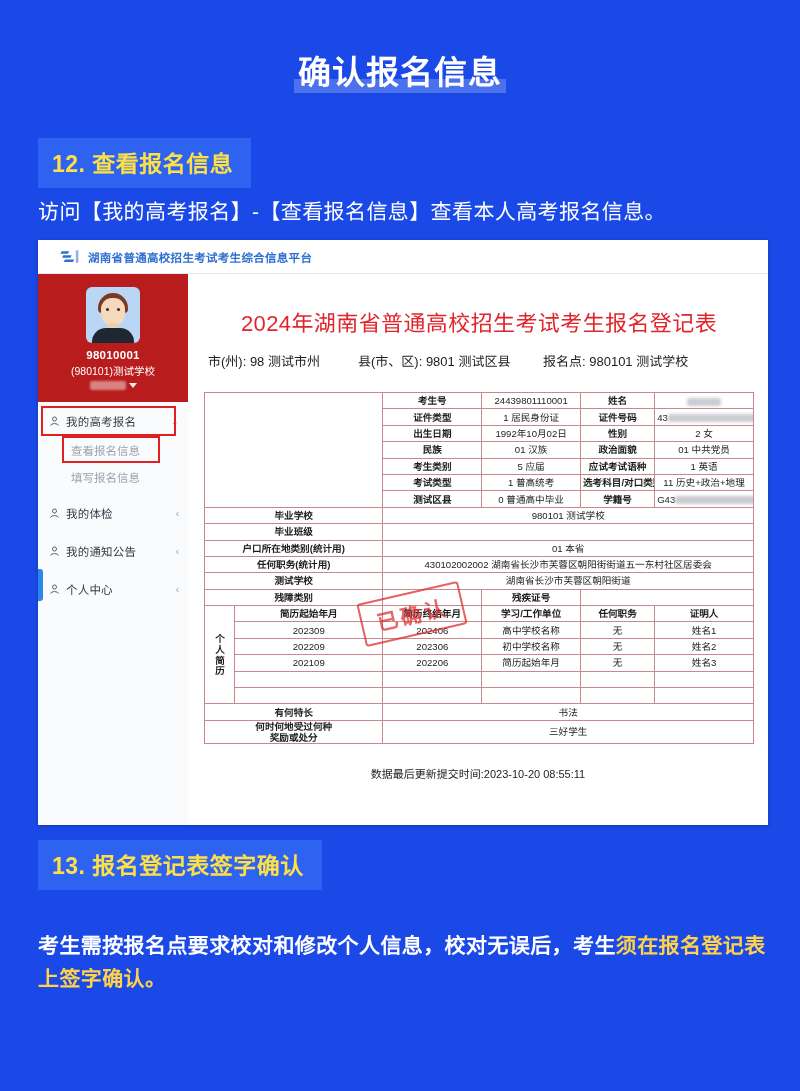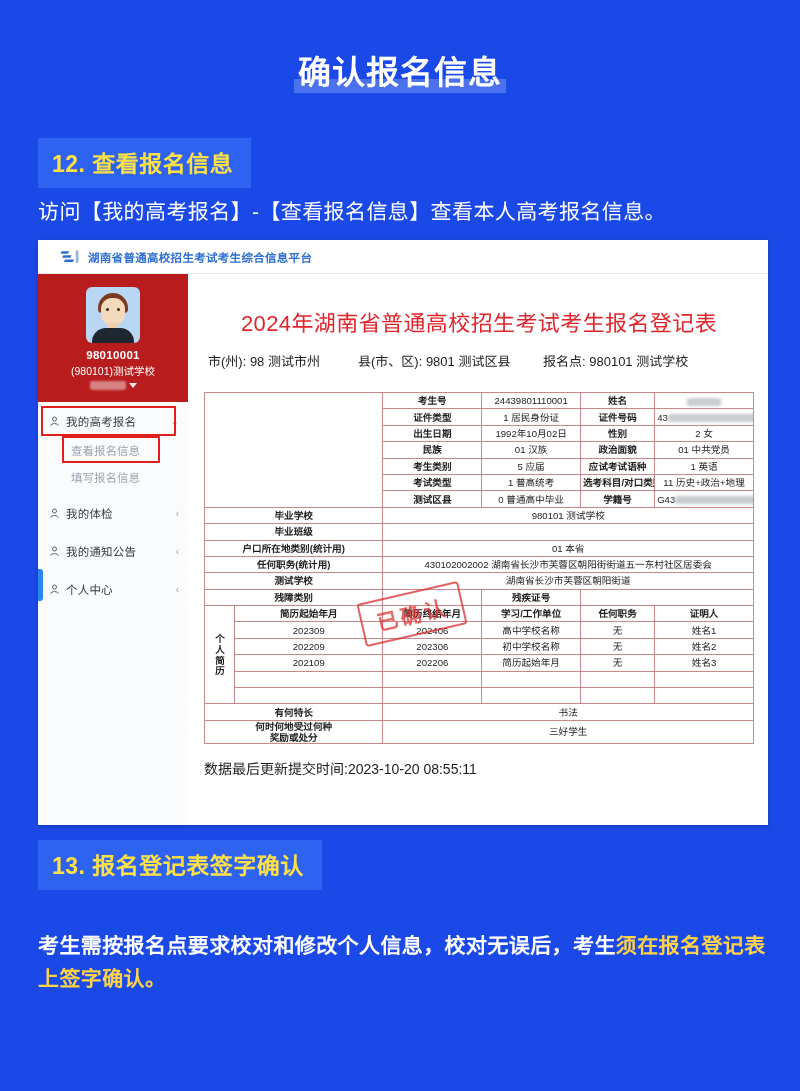--- a/index.html
+++ b/index.html
@@ -285,24 +285,24 @@
     color: rgba(220,45,45,0.72);
     font-size: 21px;
     font-weight: bold;
     padding: 5px 14px;
     letter-spacing: 3px;
     border-radius: 3px;
     pointer-events: none;
   }
 
   .footer-time {
-    text-align: left;
-    font-size: 14px;
+    text-align: center;
+    font-size: 11px;
     color: #1c1c1c;
-    margin-top: 14px;
+    margin-top: 21px;
     padding-right: 2px;
   }
 </style>
 </head>
 <body>
 
 <div class="page-title-wrap">
   <div class="page-title">确认报名信息</div>
 </div>
 

